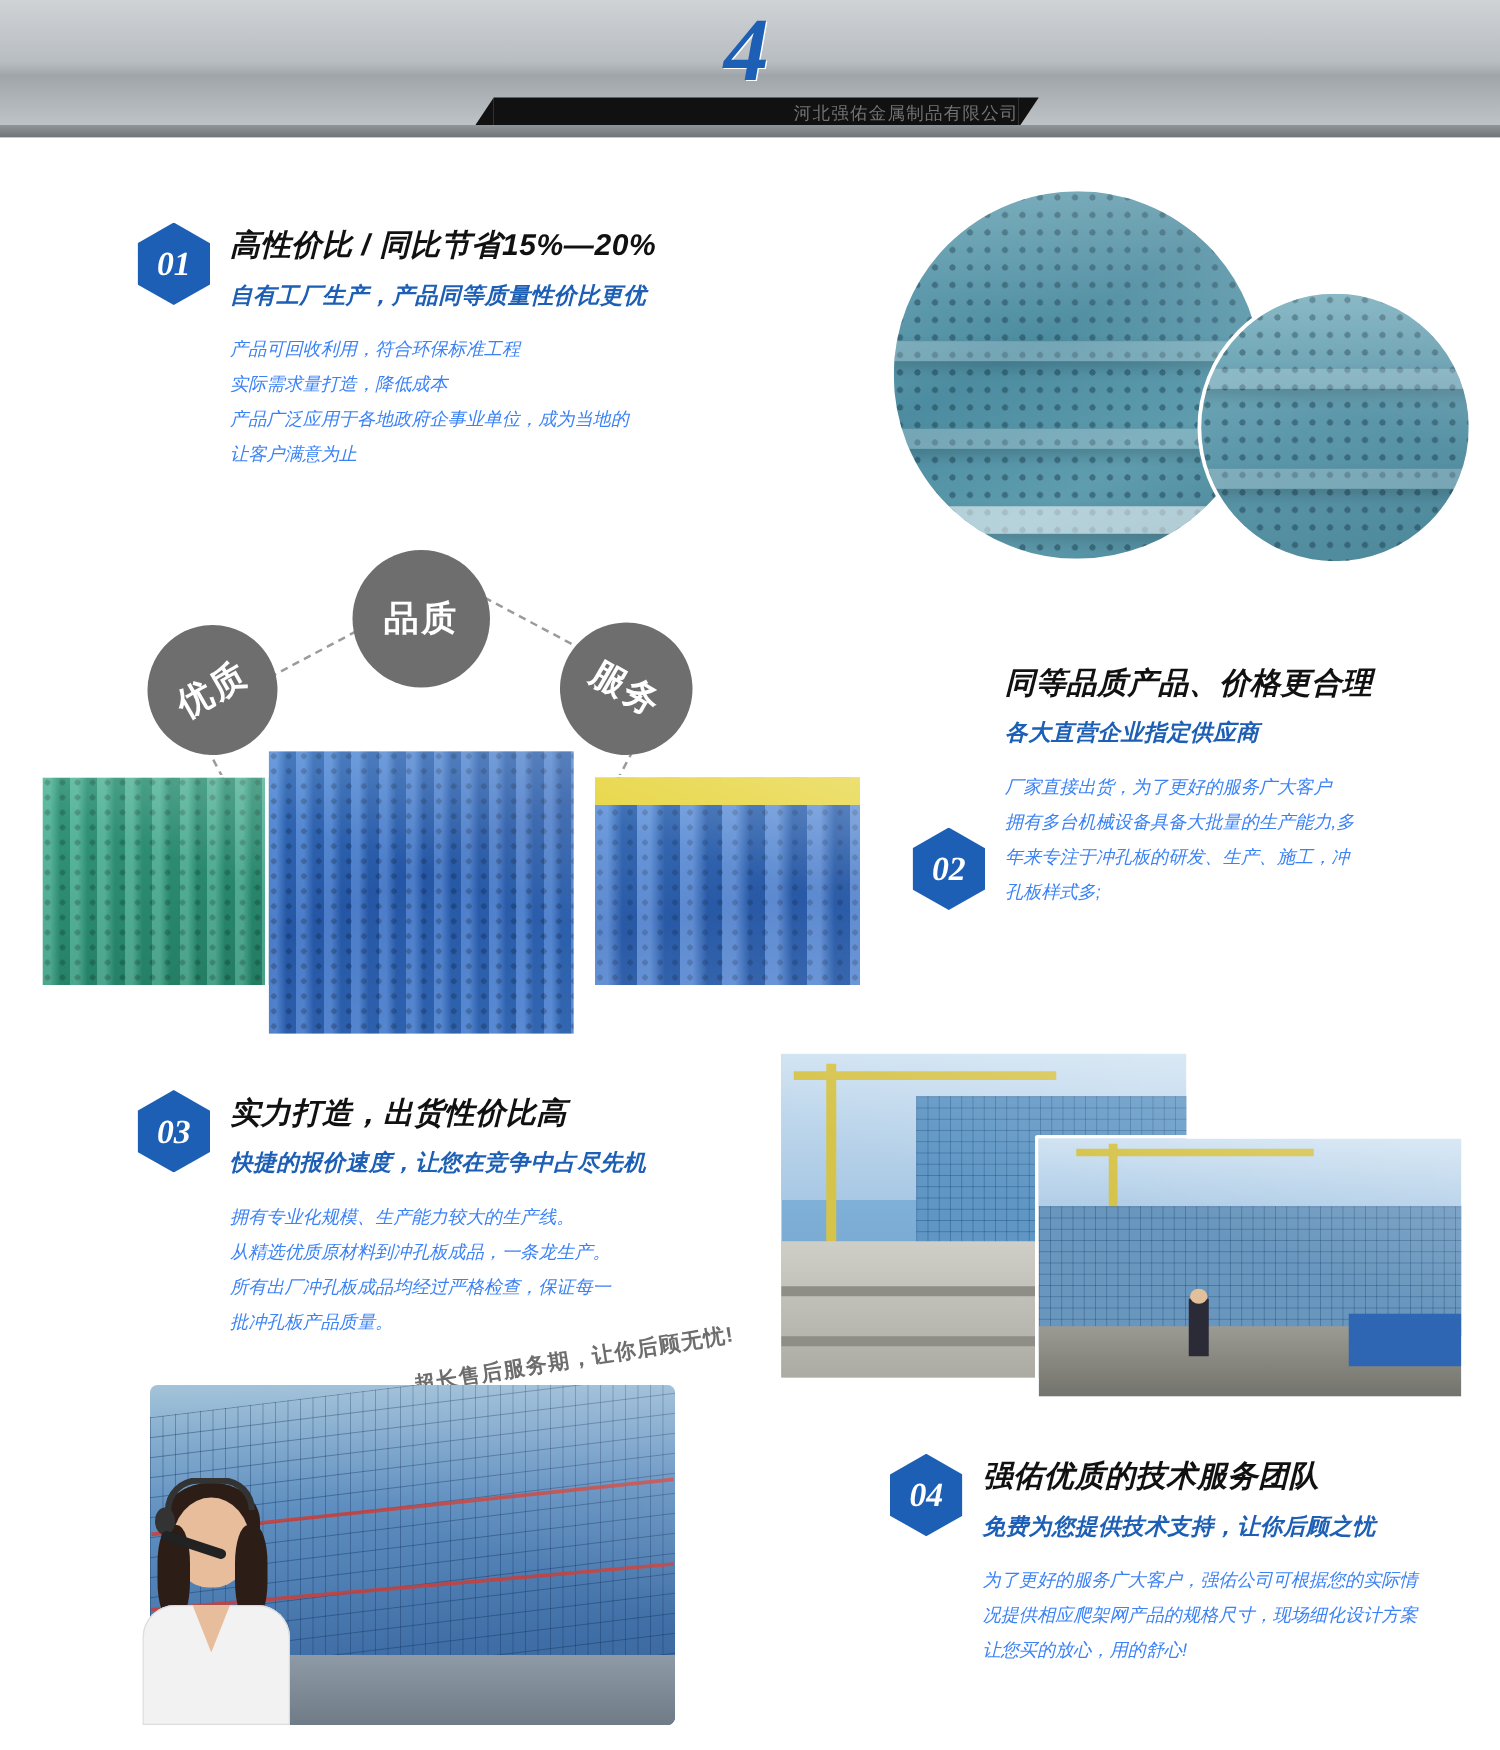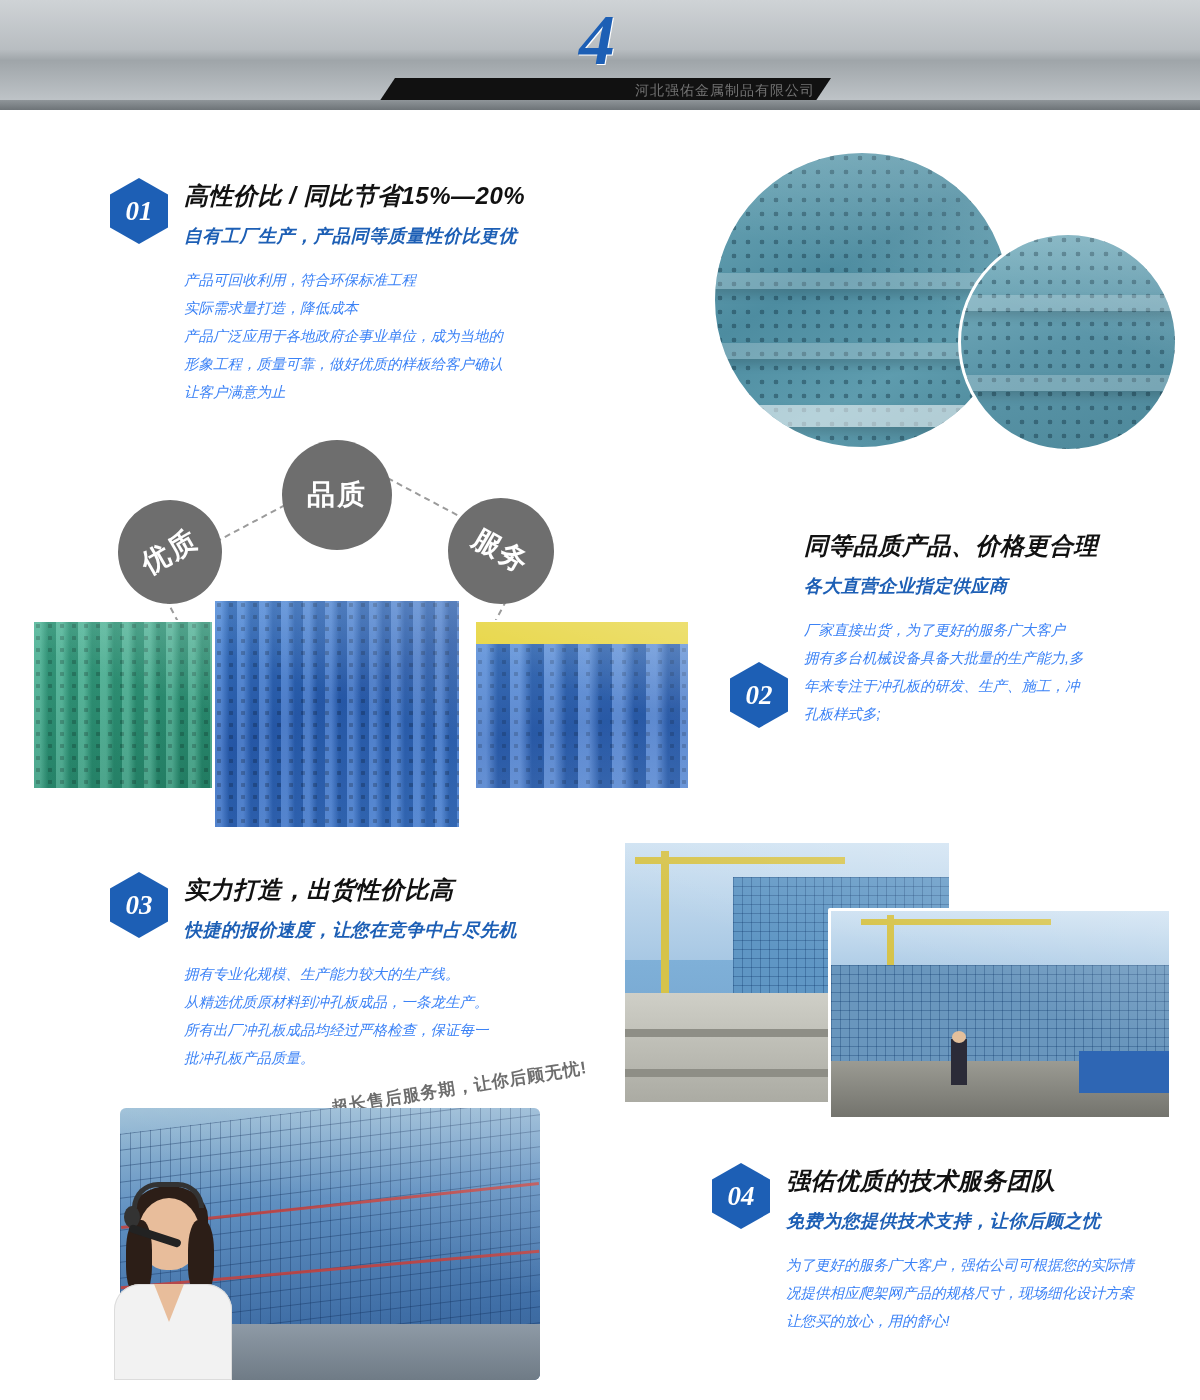--- a/index.html
+++ b/index.html
@@ -302,21 +302,20 @@
 
 <div class="feature" style="left:110px; top:178px; width:520px;">
   <div class="hexnum">01</div>
   <div>
     <div class="f-title">高性价比 / 同比节省15%—20%</div>
     <div class="f-sub">自有工厂生产，产品同等质量性价比更优</div>
     <div class="f-body">
       <div>产品可回收利用，符合环保标准工程</div>
       <div>实际需求量打造，降低成本</div>
       <div>产品广泛应用于各地政府企事业单位，成为当地的</div>
-      <div>形象工程，质量可靠，做好优质的样板给客户确认</div>
       <div>让客户满意为止</div>
     </div>
   </div>
 </div>
 
 <div class="circ circ-big">
   <div class="perf-layer"></div>
   <div class="band" style="top:120px;"></div>
   <div class="band" style="top:190px;"></div>
   <div class="band" style="top:252px; background:rgba(255,255,255,0.55); height:22px;"></div>

